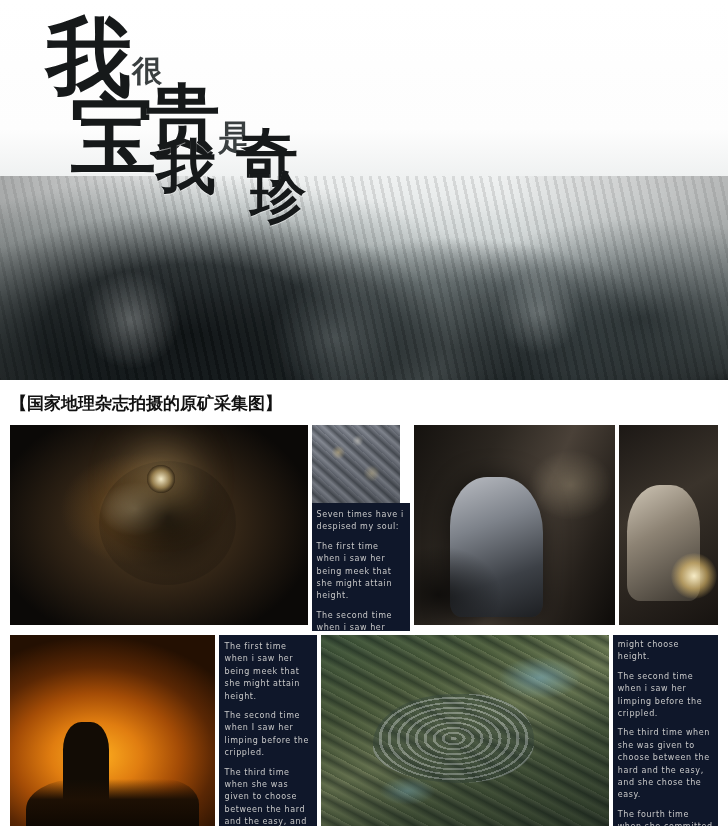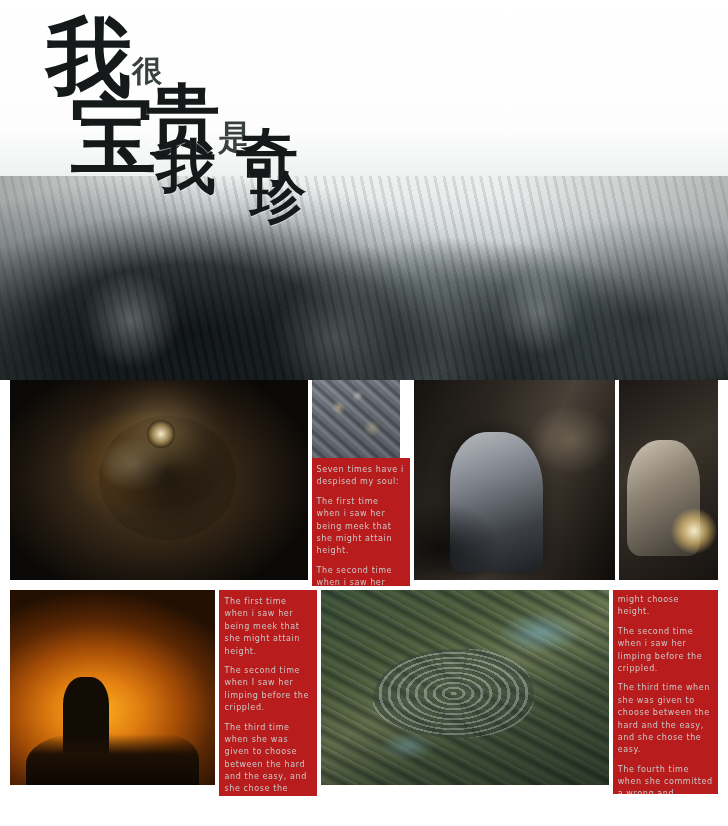--- a/index.html
+++ b/index.html
@@ -167,21 +167,21 @@
     position: absolute;
     inset: 0;
     background:
       radial-gradient(circle 10px at 30% 35%, rgba(210,190,140,0.6) 0%, rgba(0,0,0,0) 70%),
       radial-gradient(circle 12px at 68% 62%, rgba(190,175,130,0.5) 0%, rgba(0,0,0,0) 70%),
       radial-gradient(circle 8px at 52% 20%, rgba(230,225,210,0.45) 0%, rgba(0,0,0,0) 70%);
   }
 
   
   .txt-panel {
-    background: #b91c1c;
+    background: #0f172a;
     color: #c9c9c9;
     font-family: "DejaVu Sans", sans-serif;
     overflow: hidden;
   }
   .txt-panel p {
     margin: 0 0 7px 0;
     font-size: 8px;
     line-height: 1.55;
     letter-spacing: 0.6px;
   }
@@ -305,20 +305,21 @@
       <span class="cal cal-bao">宝</span>
       <span class="cal cal-gui">贵</span>
       <span class="cal cal-wo2">我</span>
       <span class="cal cal-shi">是</span>
       <span class="cal cal-qi">奇</span>
       <span class="cal cal-zhen">珍</span>
     </div>
 
   </div>
 
+  <div class="section-title">【国家地理杂志拍摄的原矿采集图】</div>
 
   <div class="gallery">
 
     <div class="grid-row">
       <div class="cell ph-tunnel"></div>
 
       <div>
         <div class="cell ph-ore"></div>
         <div class="txt-panel panel-a">
           <p>Seven times have i despised my soul:</p>

